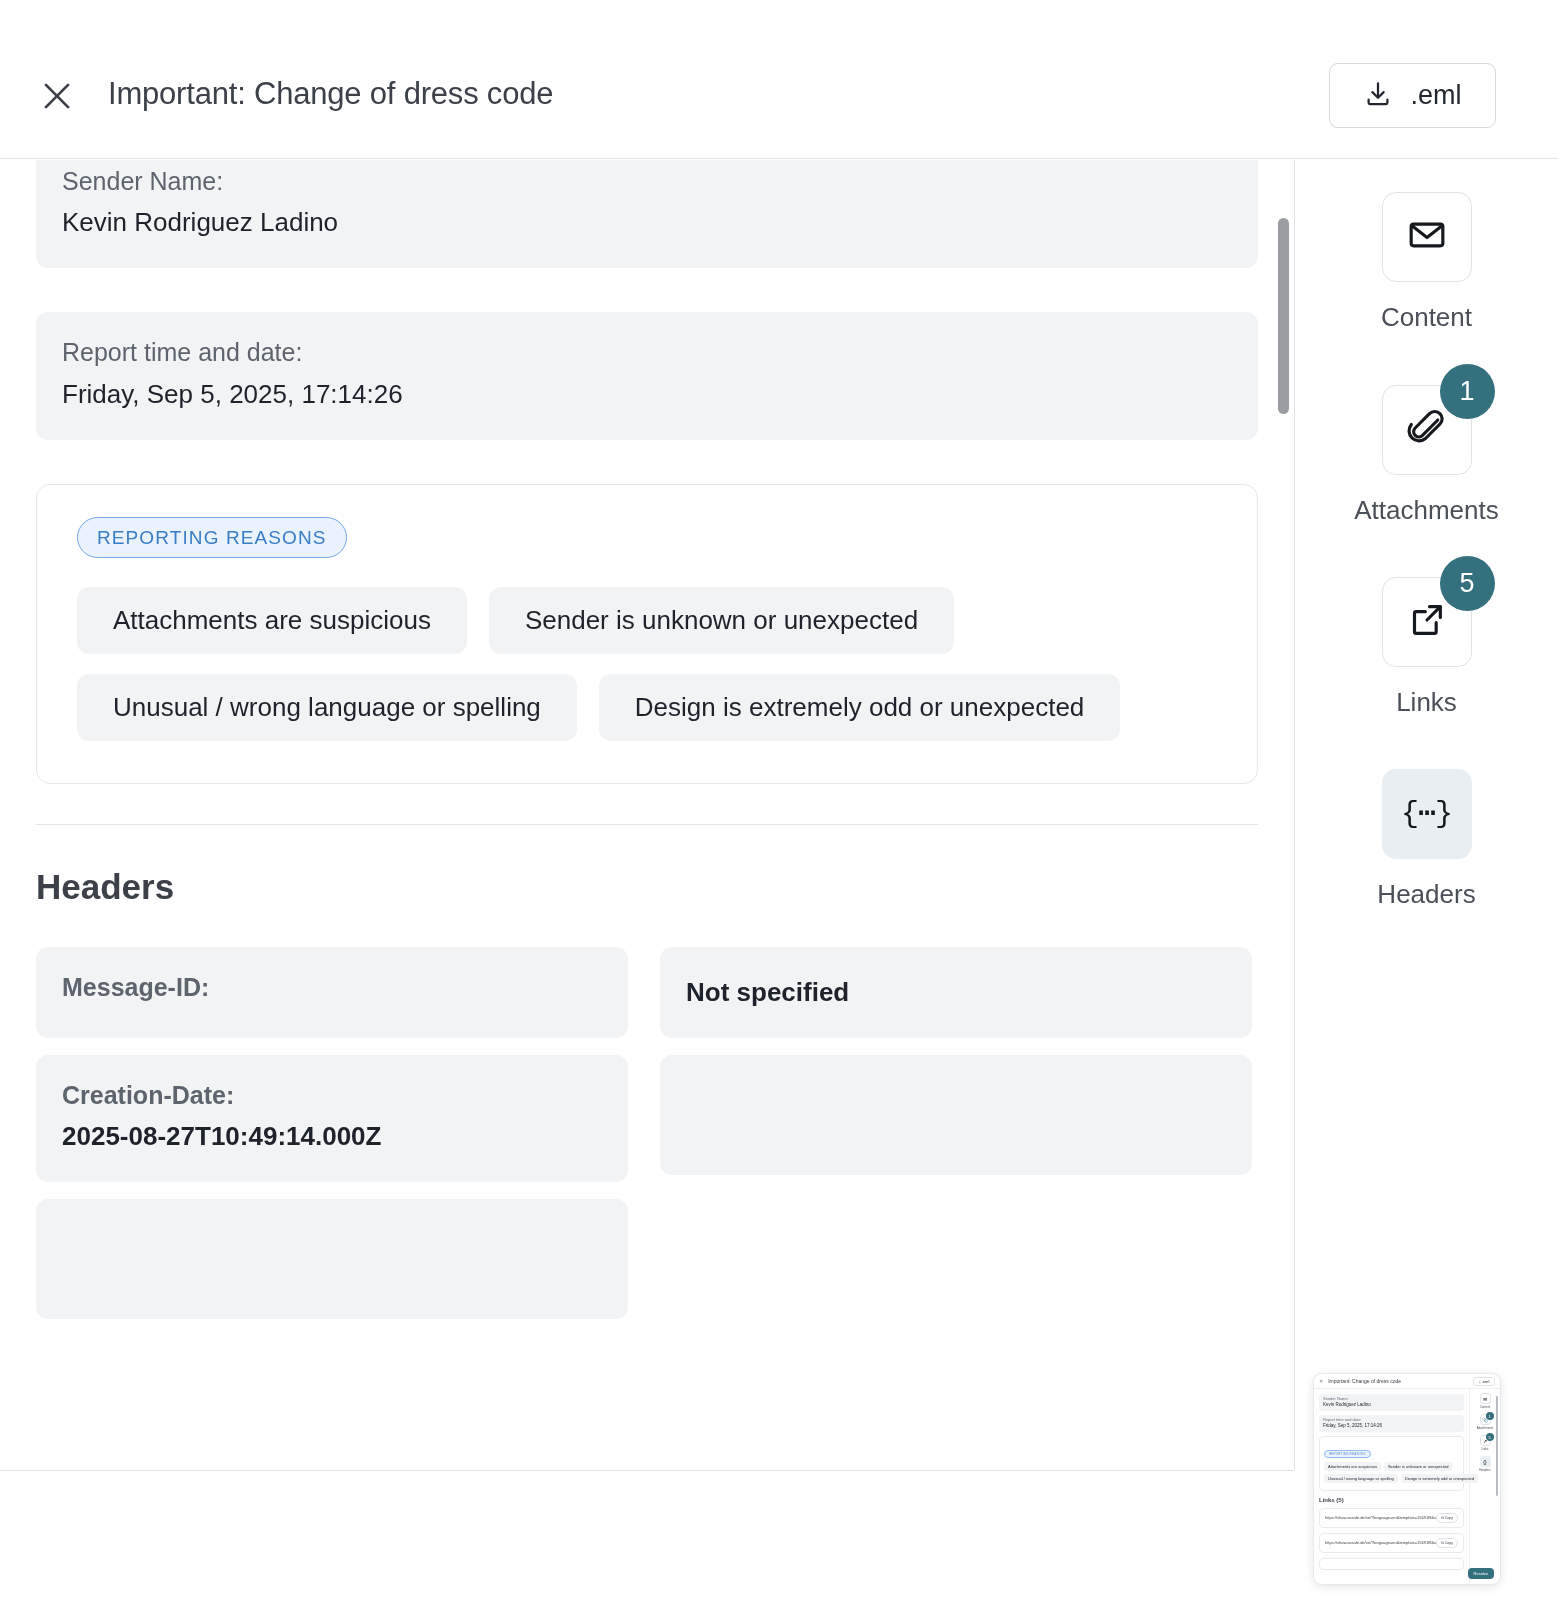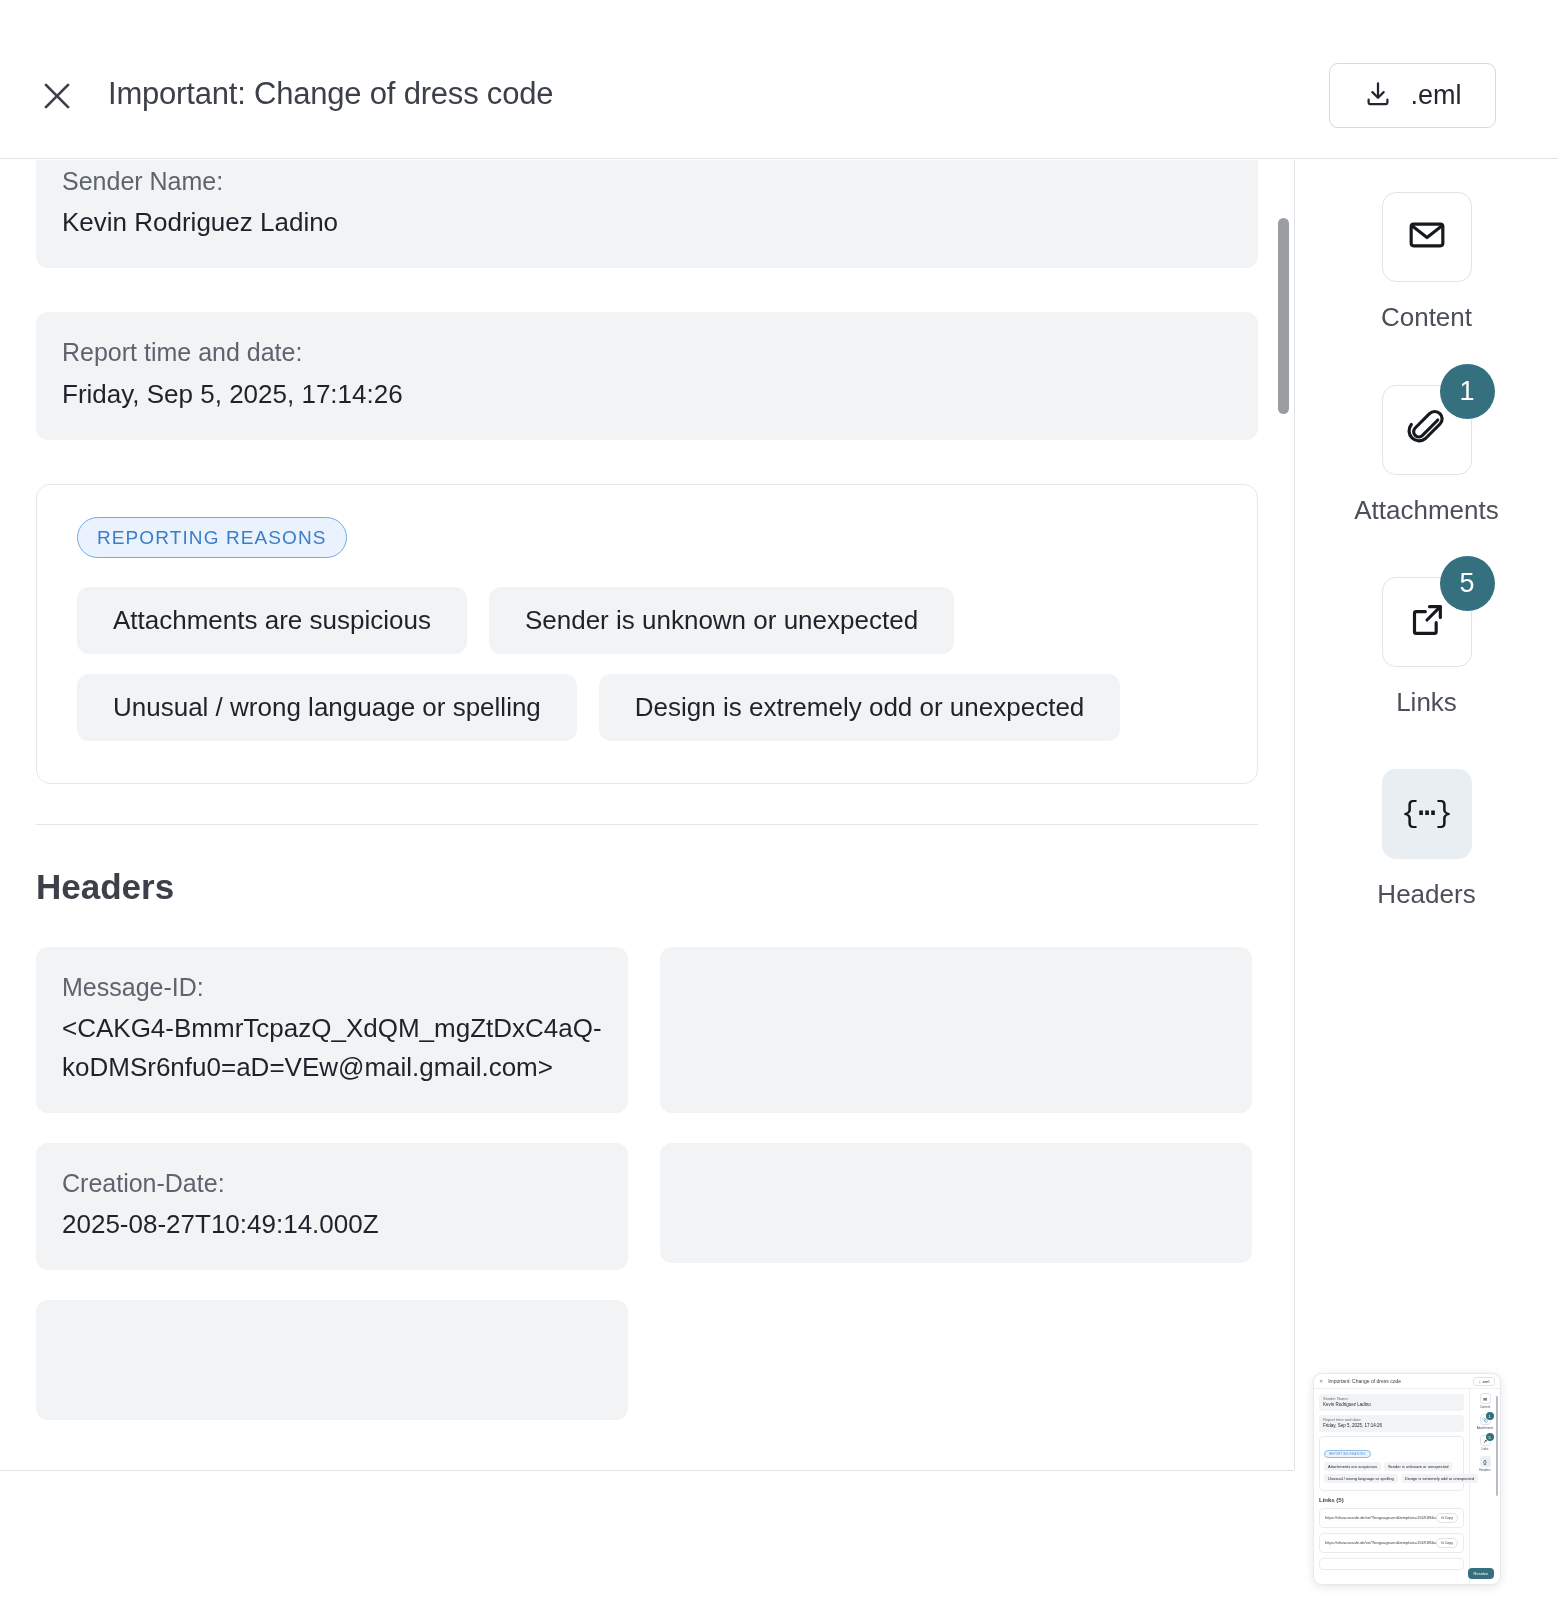--- a/index.html
+++ b/index.html
@@ -131,22 +131,23 @@
   .section-title {
     font-size: 35px;
     font-weight: bold;
     color: #3c4049;
     margin: 42px 0 0;
   }
 
   .hdr-grid {
     display: grid;
     grid-template-columns: 592px 592px;
-    gap: 30px 32px;
+    gap: 17px 32px;
     margin-top: 40px;
+    font-weight: bold;
   }
 
   
   .scrollbar-track {
     position: absolute;
     top: 128px;
     left: 1272px;
     width: 22px;
     height: 1310px;
   }
@@ -394,23 +395,23 @@
         </div>
       </div>
 
       <div class="section-divider"></div>
 
       <div class="section-title">Headers</div>
 
       <div class="hdr-grid">
         <div class="field-box">
           <div class="field-label">Message-ID:</div>
-          <div class="field-value">&lt;CAKG4-BmmrTcpazQ_XdQM_mgZtDxC4aQ-koDMSr6nfu0=aD=VEw@mail.gmail.com&gt;</div>
         </div>
         <div class="field-box">
+          <div class="field-value">Not specified</div>
         </div>
         <div class="field-box">
           <div class="field-label">Creation-Date:</div>
           <div class="field-value">2025-08-27T10:49:14.000Z</div>
         </div>
         <div class="field-box" style="height:120px"></div>
         <div class="field-box" style="height:120px"></div>
       </div>
 
     </div>

